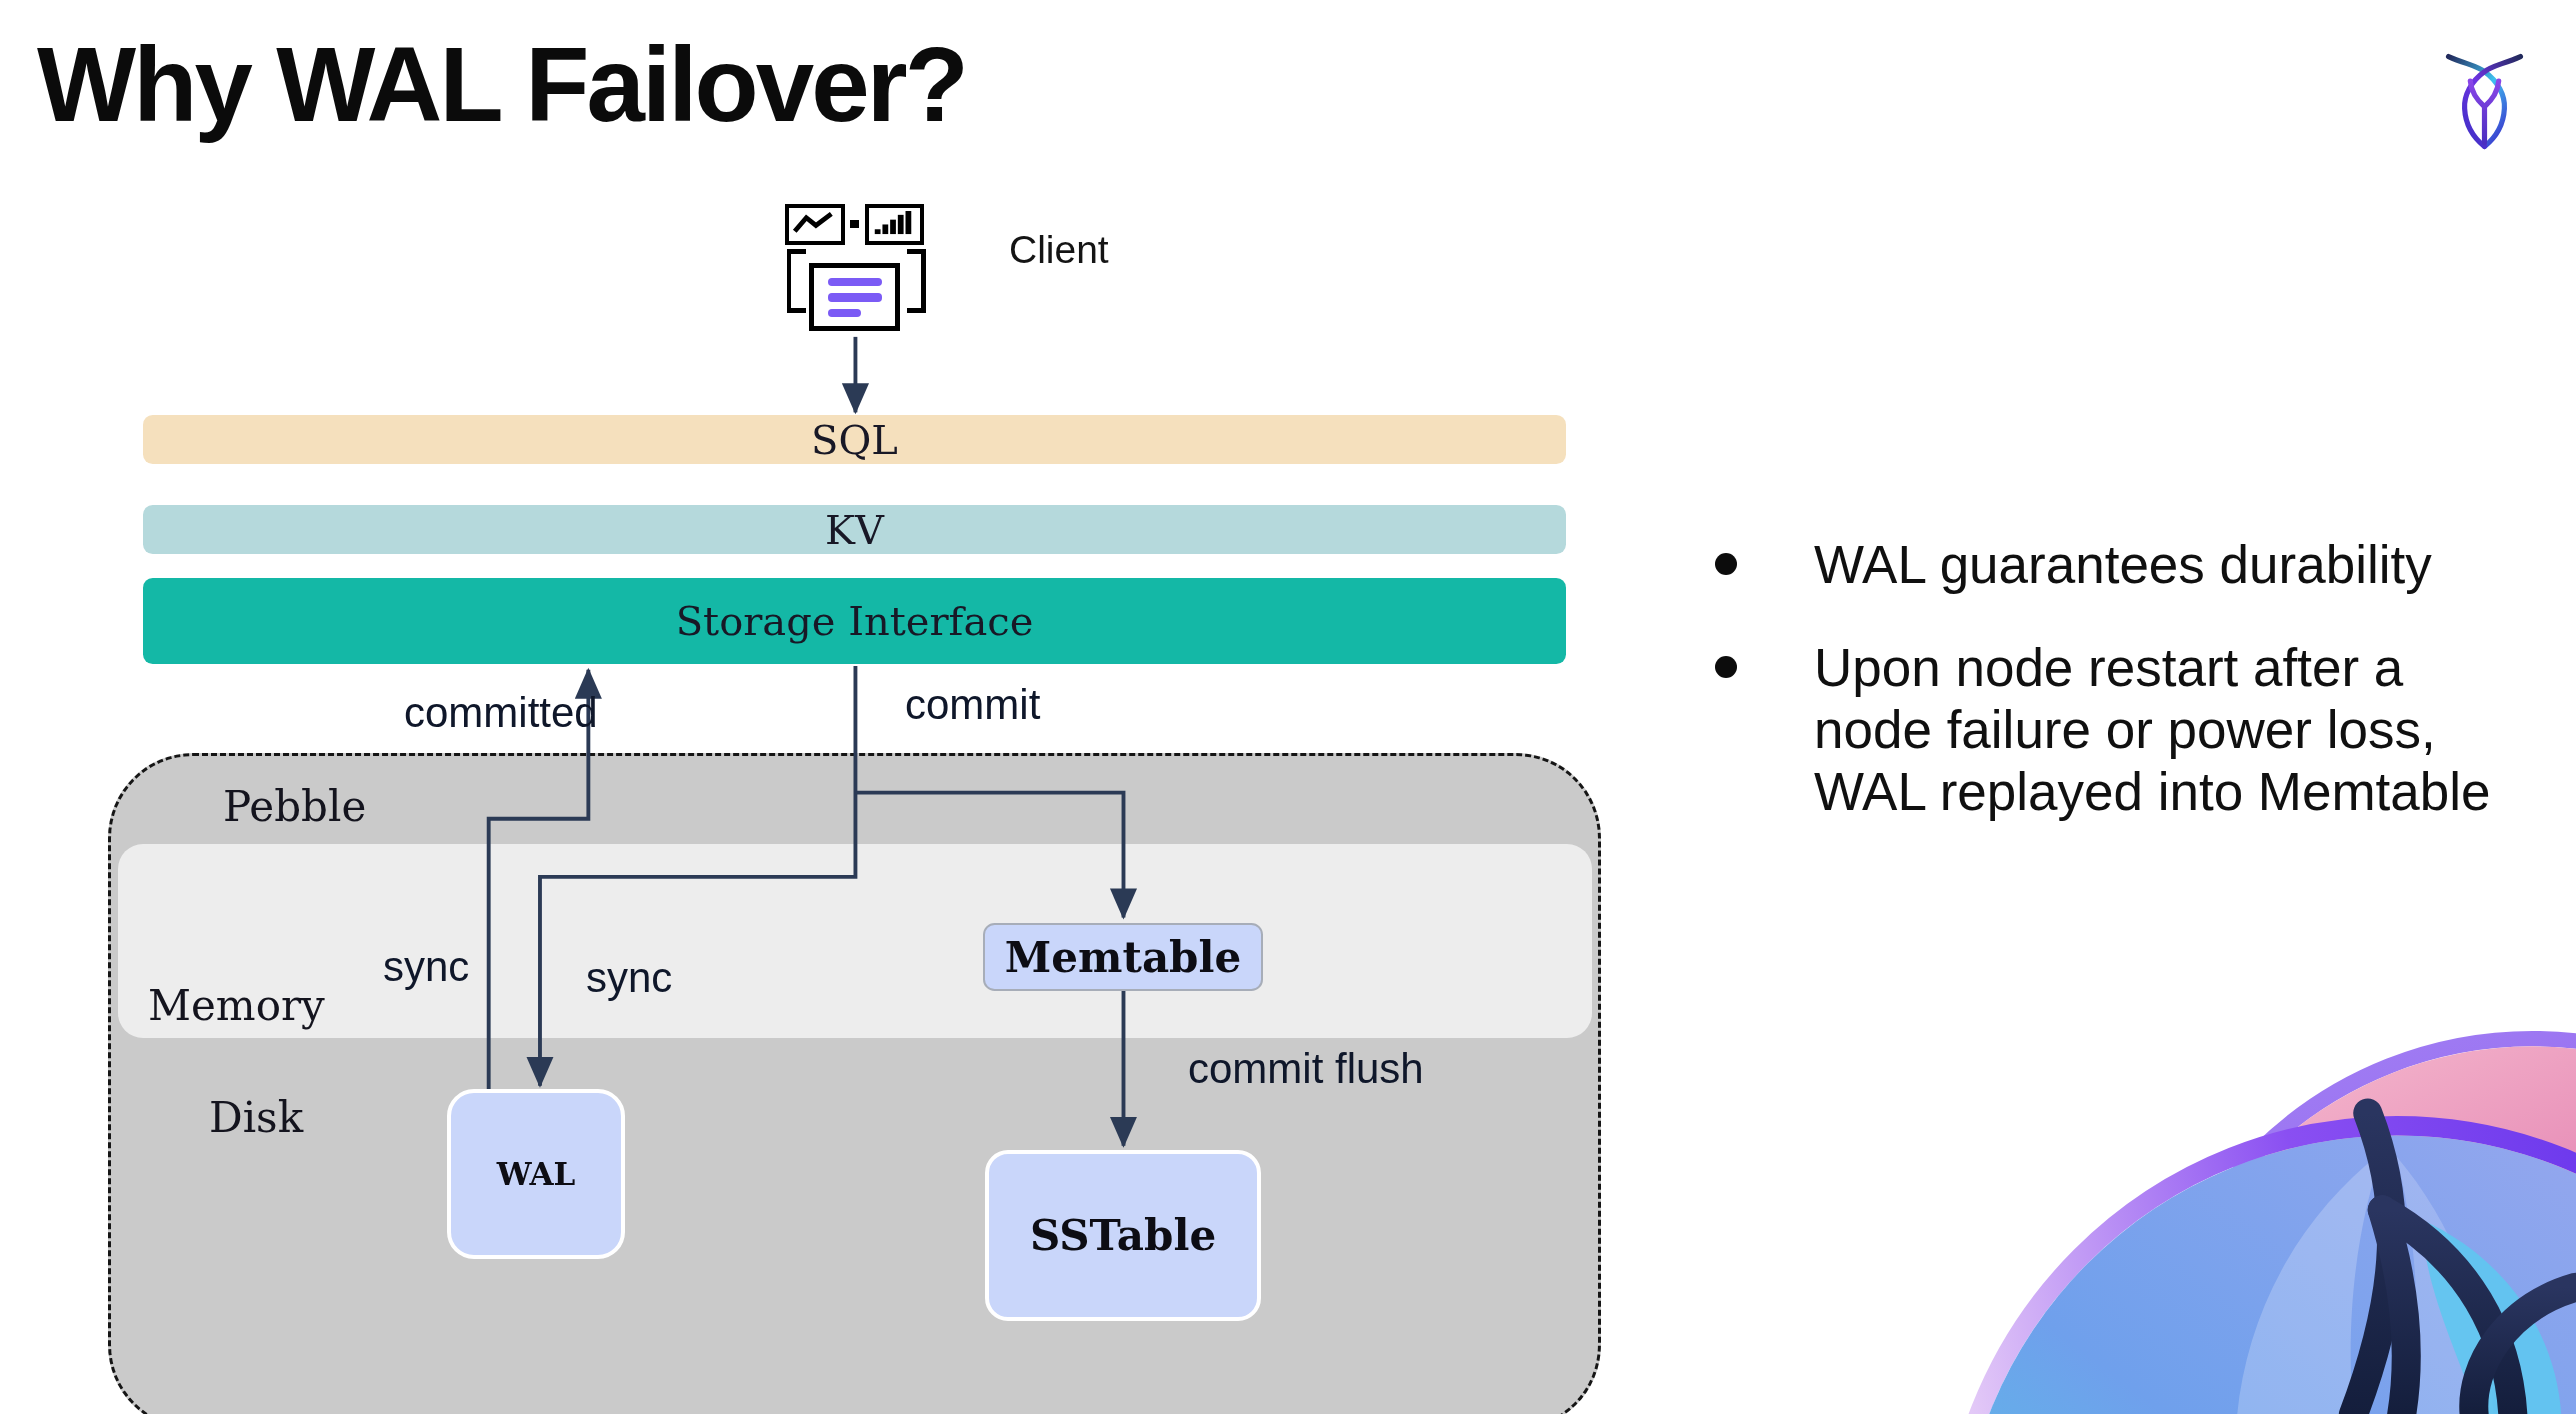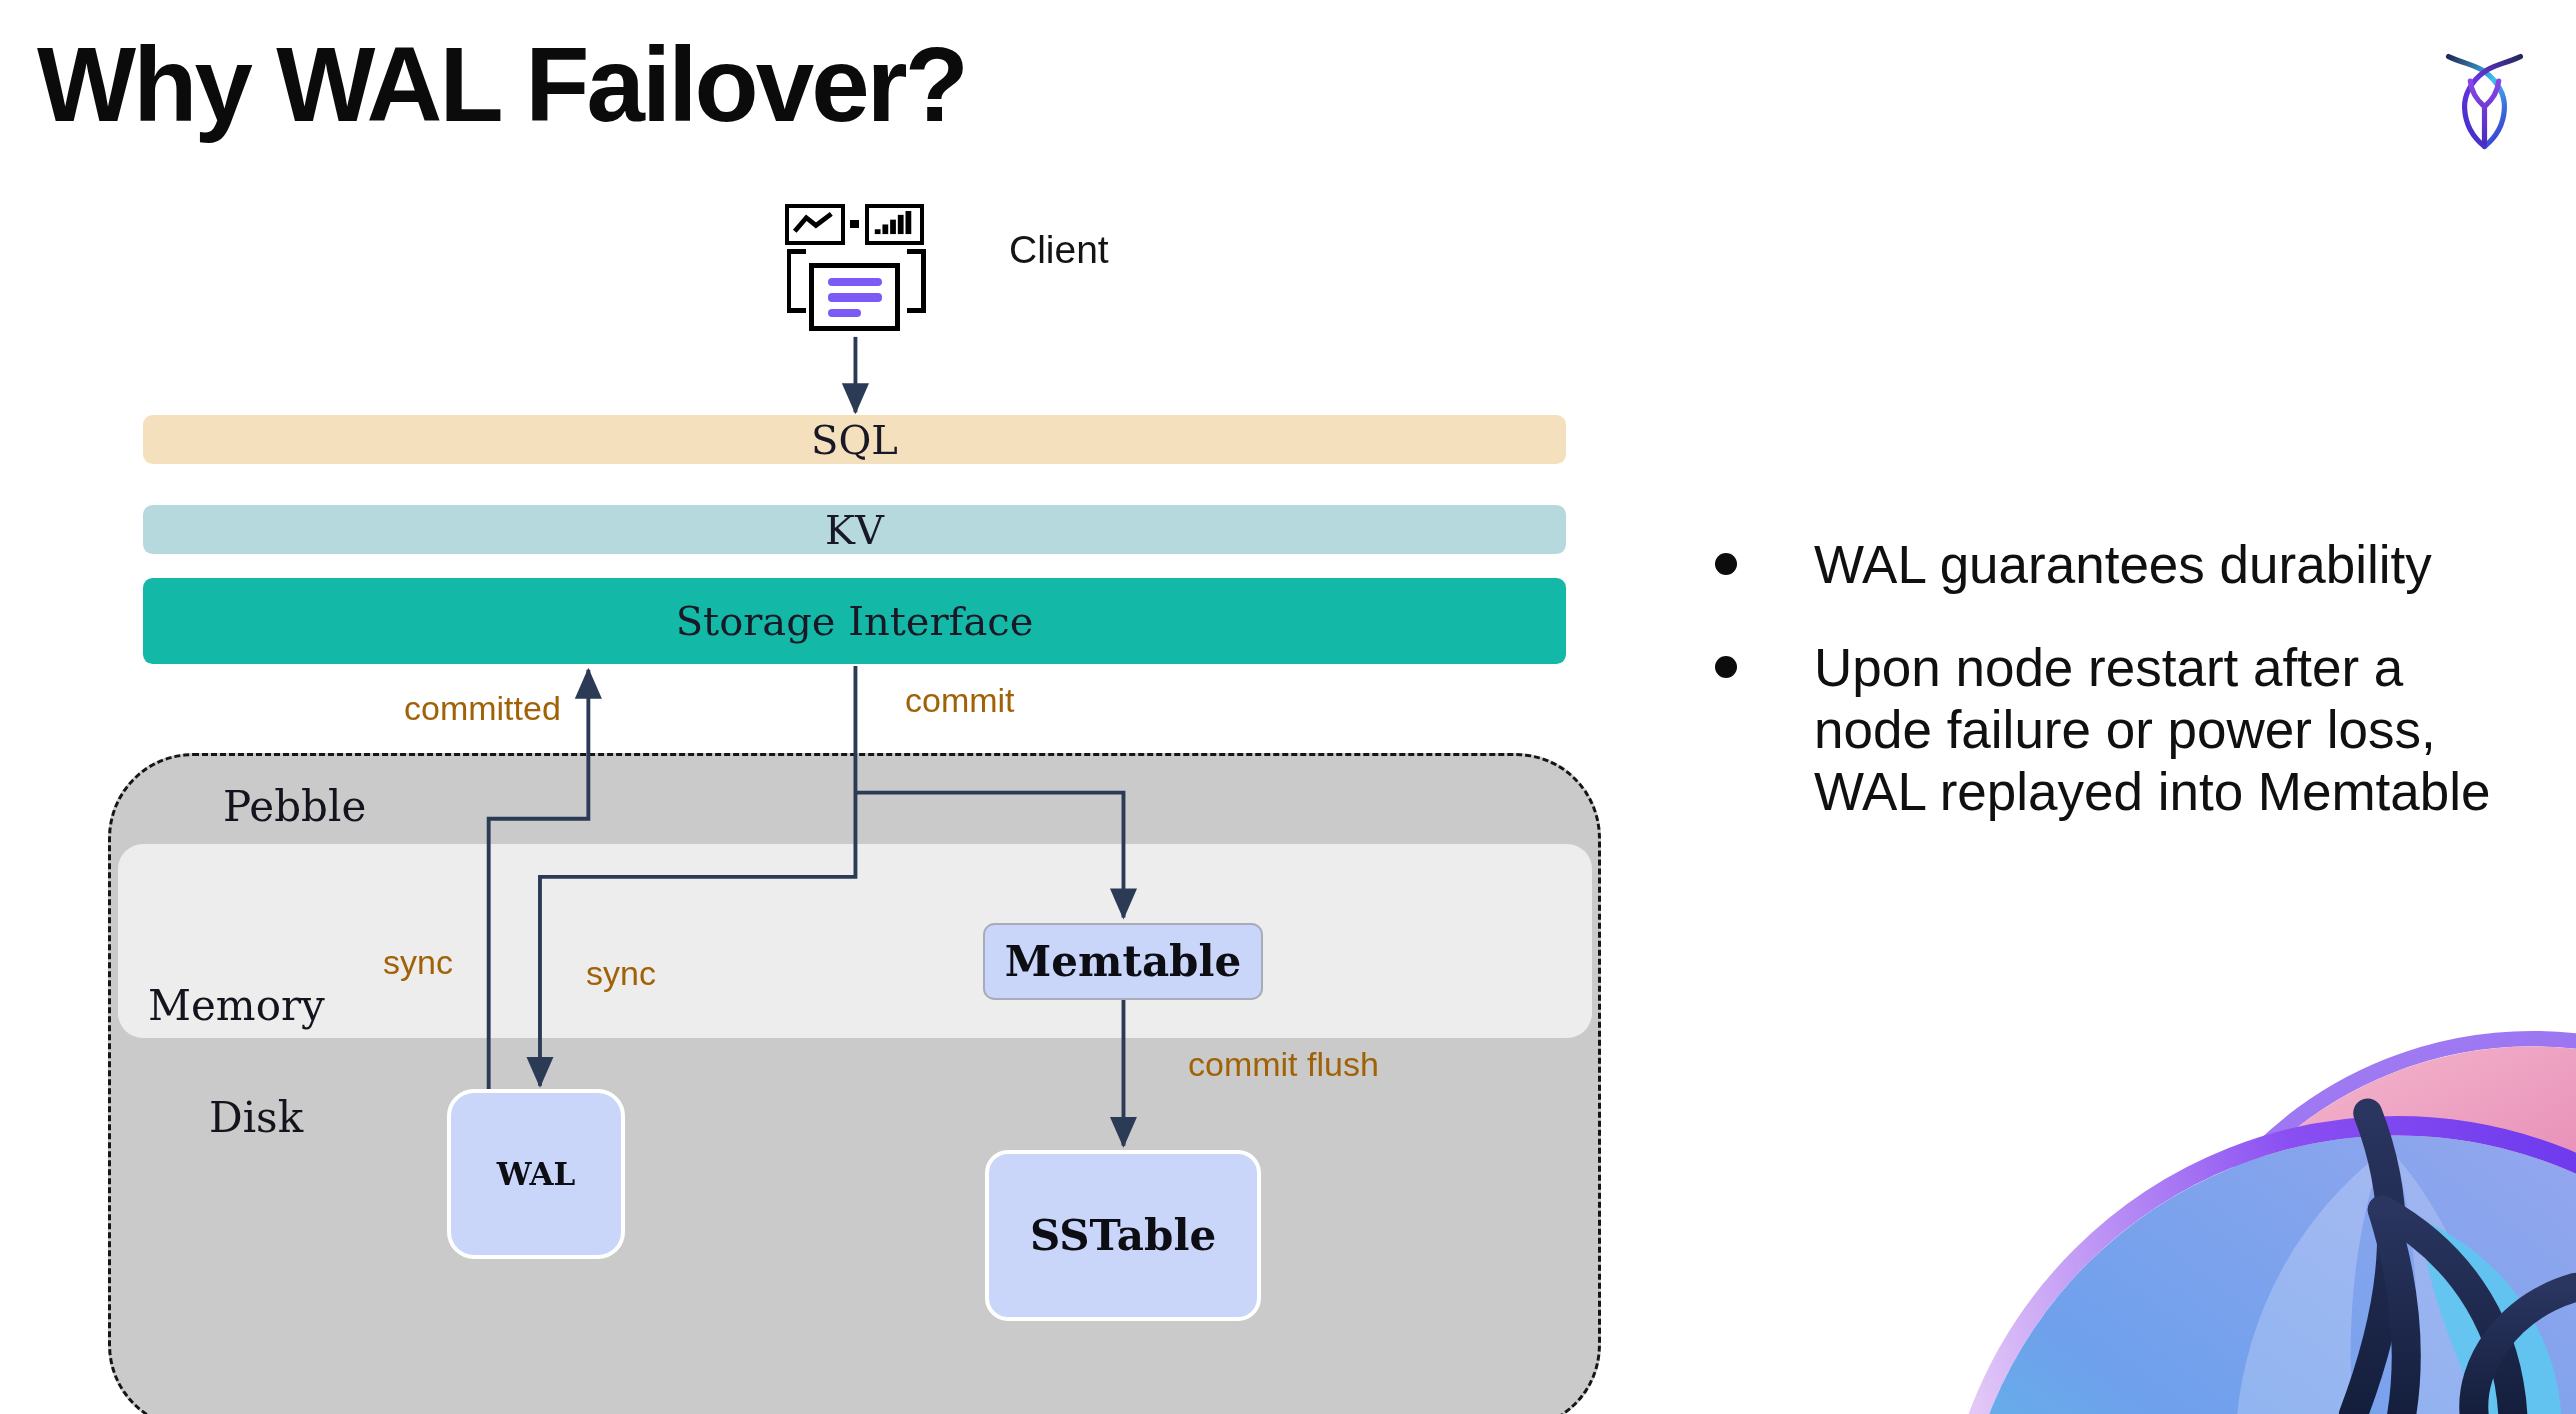--- a/index.html
+++ b/index.html
@@ -23,25 +23,25 @@
   .memory{left:118px;top:844px;width:1474px;height:194px;background:#EDEDED;border-radius:25px;}
   .serifLabel{font-family:"DejaVu Serif","Liberation Serif",serif;color:#14141e;font-size:42px;}
   .pebbleLabel{left:223px;top:782px;}
   .memoryLabel{left:148px;top:981px;}
   .diskLabel{left:209px;top:1093px;}
 
   
   .node{background:#C9D6FA;display:flex;align-items:center;justify-content:center;
         font-family:"DejaVu Serif","Liberation Serif",serif;font-weight:bold;color:#0d0d14;box-sizing:border-box;}
   .wal{left:447px;top:1089px;width:178px;height:170px;border:4.8px solid #fff;border-radius:27px;font-size:31px;}
-  .memtable{left:983px;top:923px;width:280px;height:77px;border:2.9px solid #A7ADB8;border-radius:11.6px;font-size:42px;}
+  .memtable{left:983px;top:923px;width:280px;height:68px;border:2.9px solid #A7ADB8;border-radius:11.6px;font-size:42px;}
   .sstable{left:985px;top:1150px;width:276px;height:171px;border:4.8px solid #fff;border-radius:23px;font-size:42px;}
 
   
-  .edgeLabel{font-size:34px;color:#a16207;}
+  .edgeLabel{font-size:42px;color:#0f172a;}
   .committed{left:404px;top:689px;}
   .commit{left:905px;top:681px;}
   .sync1{left:383px;top:943px;}
   .sync2{left:586px;top:954px;}
   .async{left:1188px;top:1045px;}
 
   
   .clientIcon{left:779px;top:198px;width:155px;height:145px;}
   .ci{position:absolute;box-sizing:border-box;}
   .ci-box1{left:5.8px;top:5.8px;width:60px;height:41px;border:4.8px solid #000;background:#fff;}

